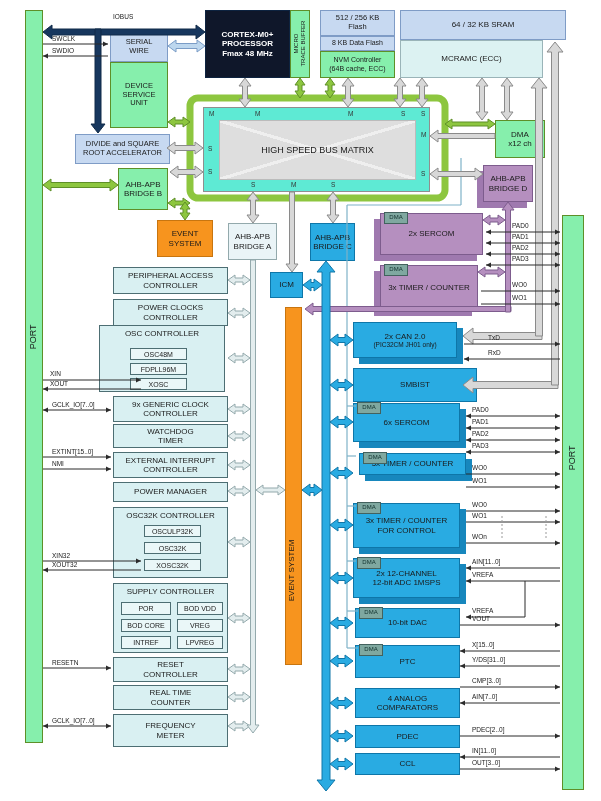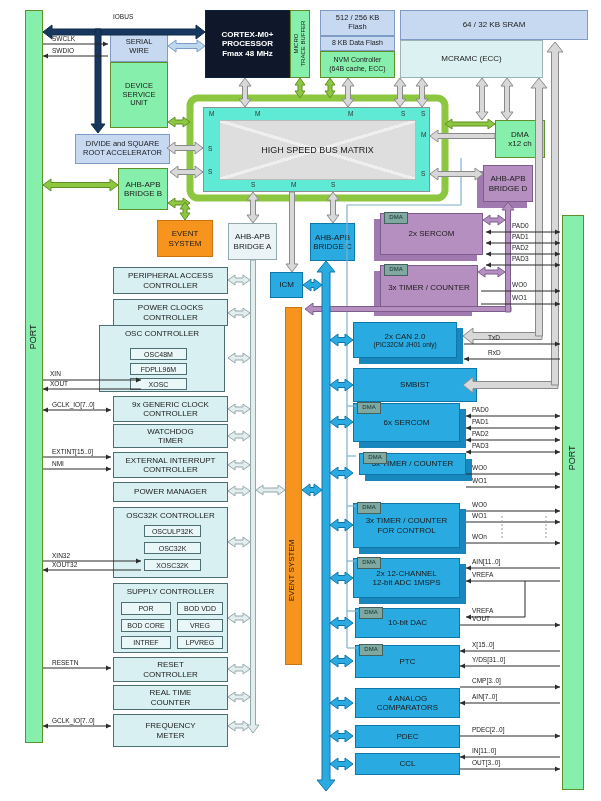--- a/index.html
+++ b/index.html
@@ -59,21 +59,21 @@
   <div class="blk green" style="left:290px;top:10px;width:20px;height:68px"></div>
   <div class="rot f6" style="left:270px;top:36px;width:60px;height:16px">
       <div>MICRO
 TRACE BUFFER</div>
     </div>
   <div class="blk lblue f75" style="left:320px;top:10px;width:75px;height:26px">512 / 256 KB
 Flash</div>
   <div class="blk lblue f7" style="left:320px;top:36px;width:75px;height:15px">8 KB Data Flash</div>
   <div class="blk green f7" style="left:320px;top:51px;width:75px;height:27px">NVM Controller
 (64B cache, ECC)</div>
-  <div class="blk lblue f8" style="left:400px;top:10px;width:188px;height:30px">64 / 32 KB SRAM</div>
+  <div class="blk lblue f8" style="left:400px;top:10px;width:166px;height:30px">64 / 32 KB SRAM</div>
   <div class="blk vpcyan f8" style="left:400px;top:40px;width:143px;height:38px">MCRAMC (ECC)</div>
   <div class="blk lblue f75" style="left:75px;top:134px;width:95px;height:30px">DIVIDE and SQUARE
 ROOT ACCELERATOR</div>
   <div class="blk green f8" style="left:118px;top:168px;width:50px;height:42px">AHB-APB
 BRIDGE B</div>
 
   <div class="blk grayb" style="left:203px;top:107px;width:227px;height:85px">
     <div class="blk xinner f9" style="left:15px;top:12px;width:197px;height:60px">HIGH SPEED BUS MATRIX</div>
     <span class="mport" style="left:5px;top:3px">M</span>
     <span class="mport" style="left:51px;top:3px">M</span>

